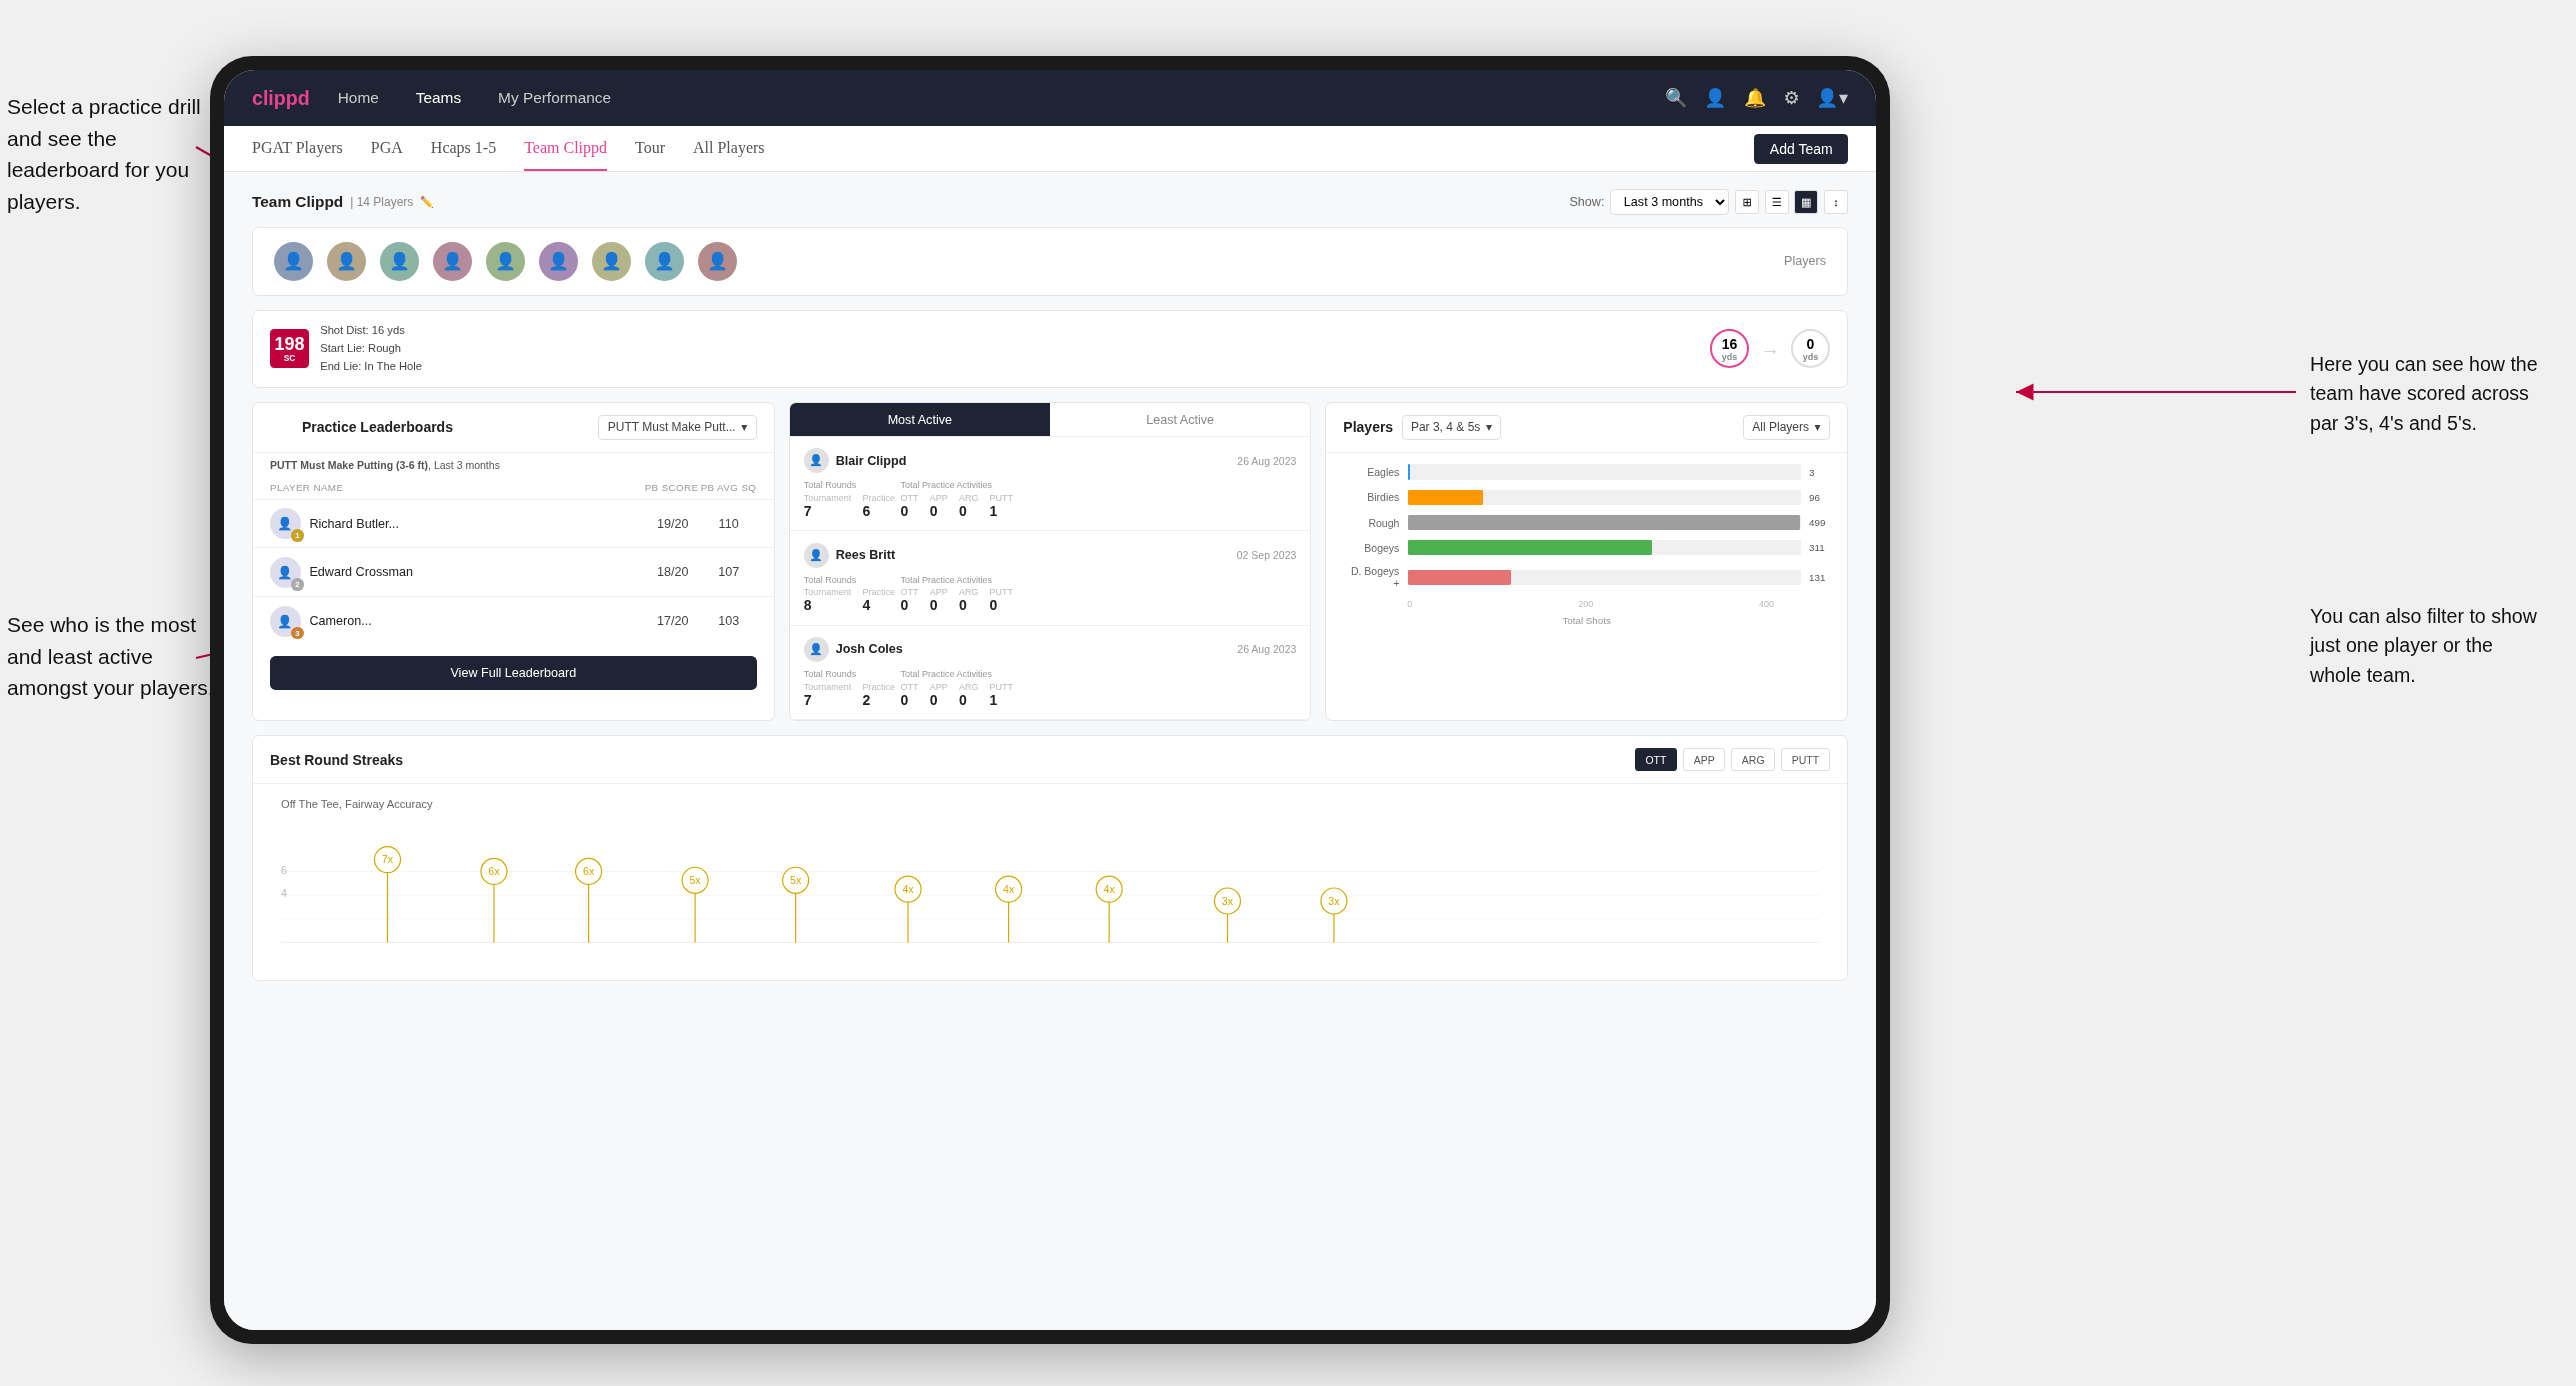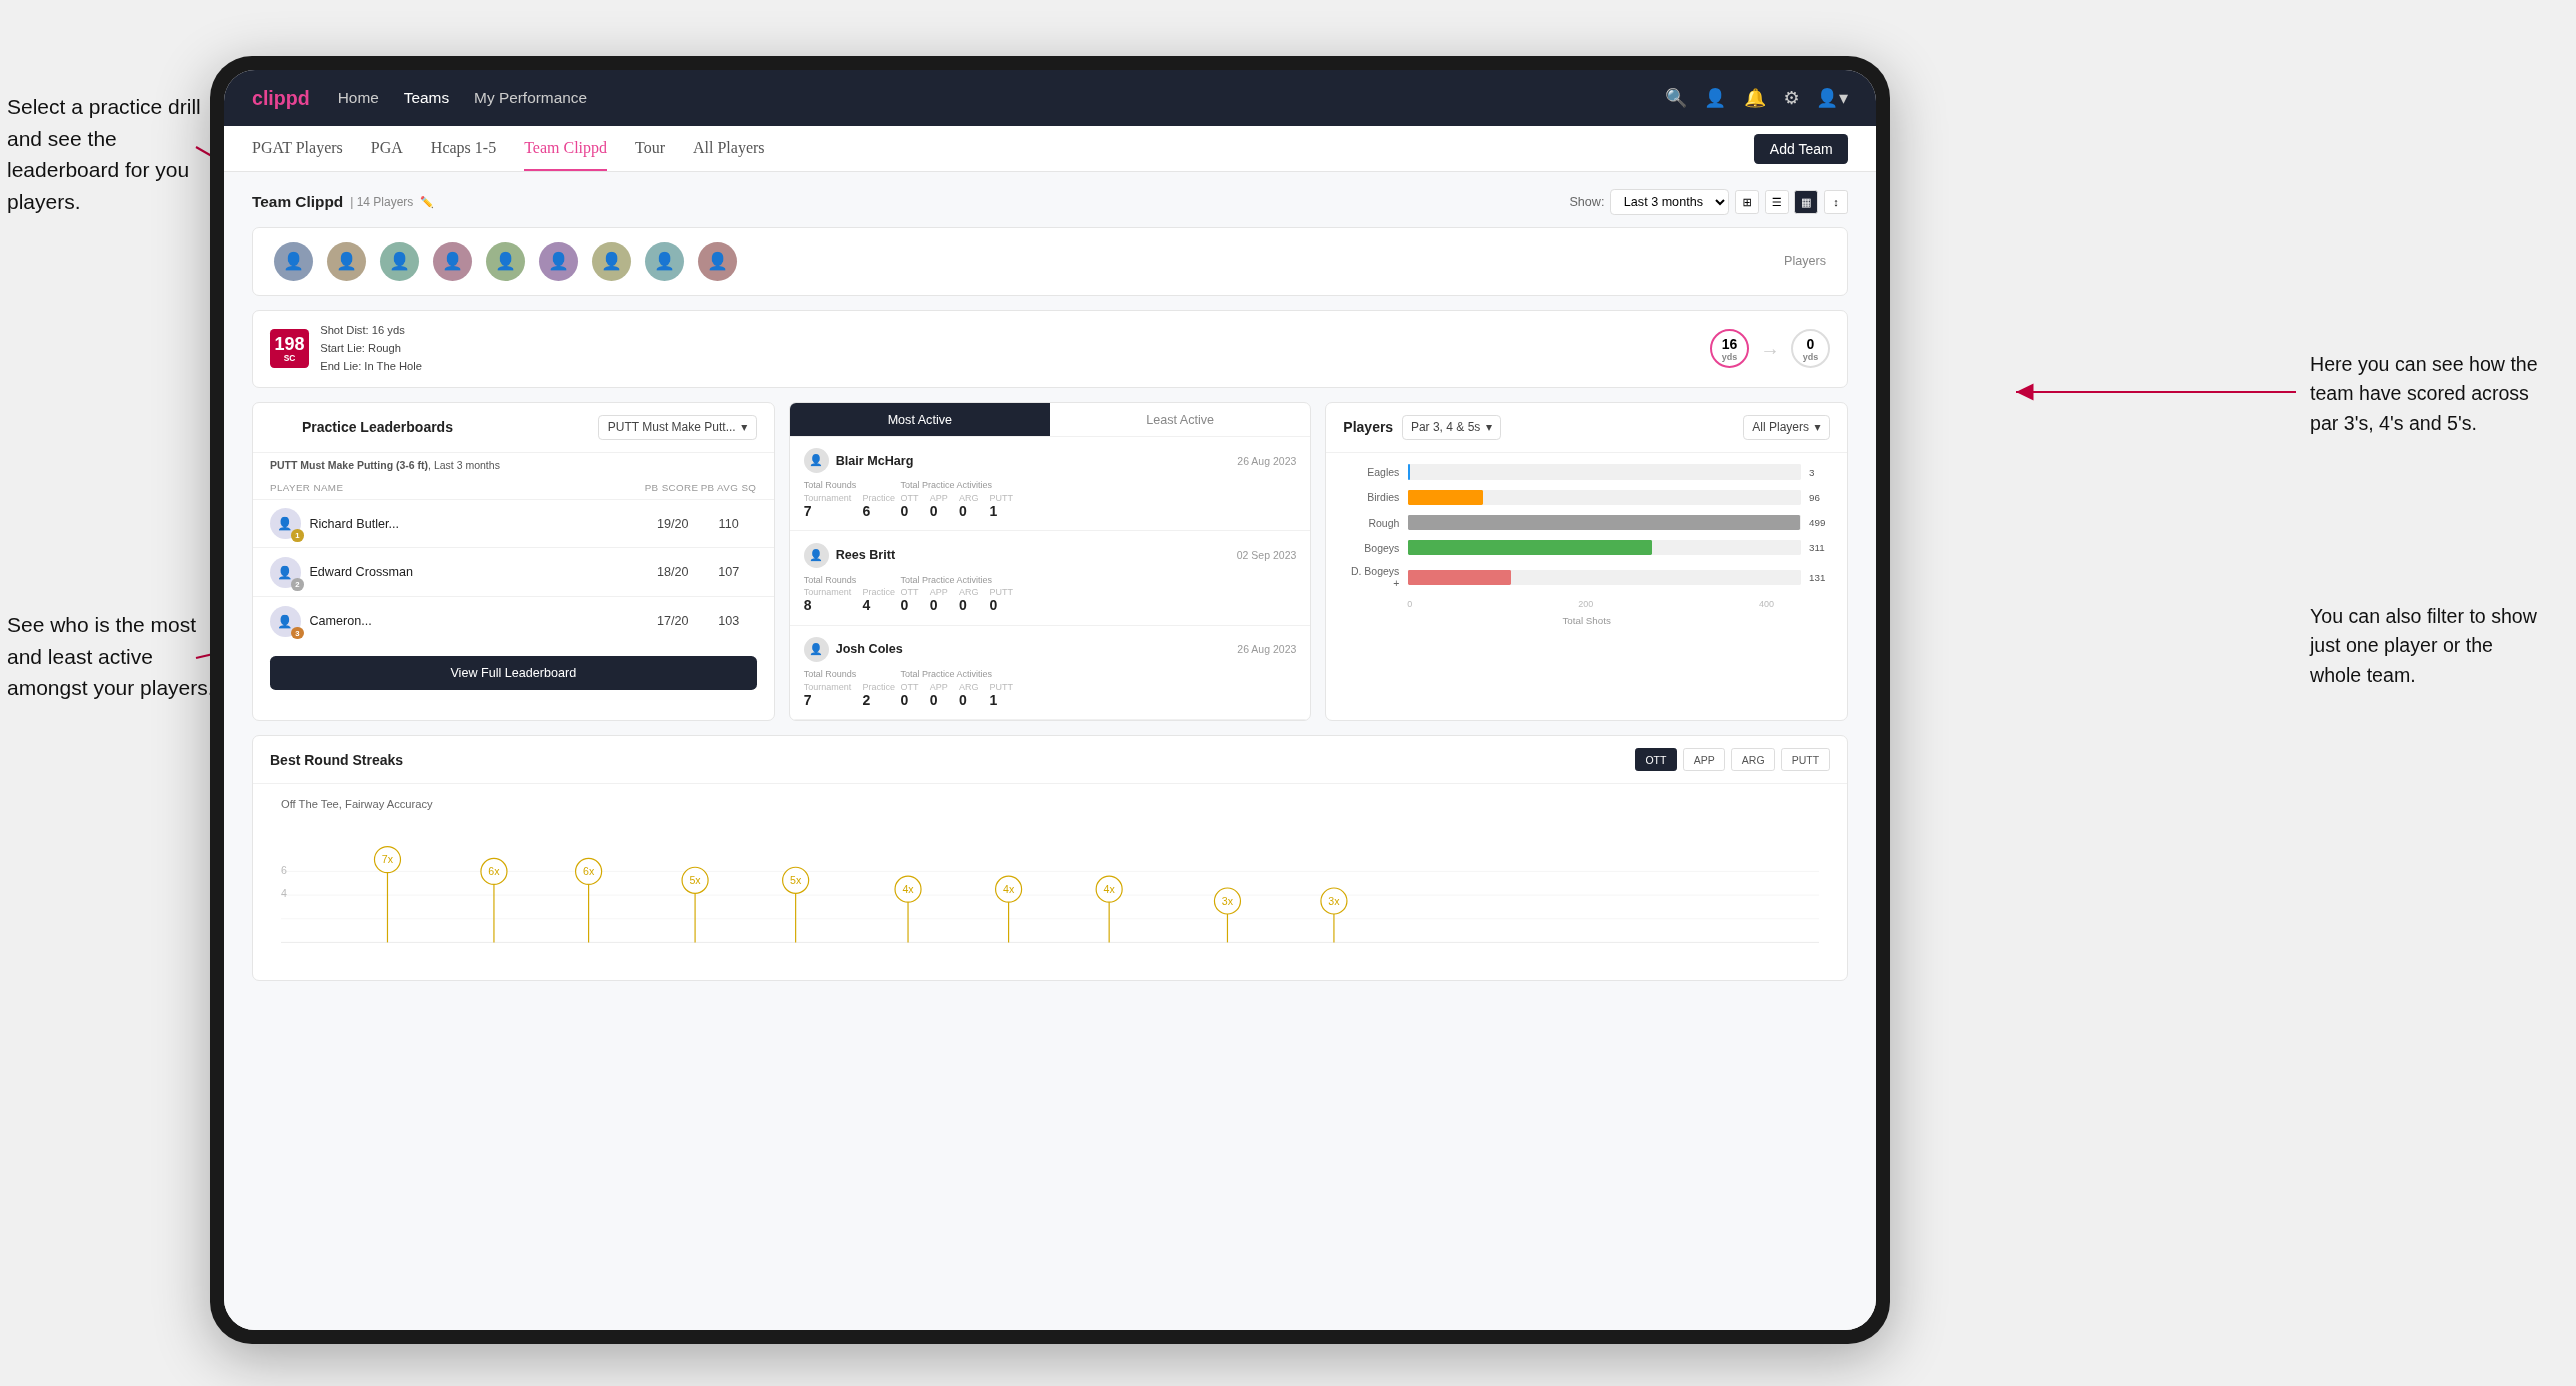--- a/index.html
+++ b/index.html
@@ -45,21 +45,21 @@
       gap: 28px;
       flex-shrink: 0;
     }
     .nav-logo {
       color: #e84393;
       font-size: 19.6px;
       font-weight: 700;
     }
     .nav-links {
       display: flex;
-      gap: 25px;
+      gap: 37px;
       flex: 1;
     }
     .nav-link {
       color: #ccc;
       font-size: 15.4px;
       cursor: pointer;
     }
     .nav-link.active { color: #fff; }
     .nav-icons {
       display: flex;
@@ -741,21 +741,21 @@
         <div class="card">
           <div class="activity-tabs">
             <div class="activity-tab active">Most Active</div>
             <div class="activity-tab">Least Active</div>
           </div>
 
           <div class="activity-item">
             <div class="activity-player-row">
               <div class="activity-player-info">
                 <div class="activity-avatar">👤</div>
-                <span class="activity-name">Blair McHarg</span>
+                <span class="activity-name">Blair Clippd</span>
               </div>
               <span class="activity-date">26 Aug 2023</span>
             </div>
             <div class="activity-stats">
               <div class="stat-group">
                 <div class="stat-group-label">Total Rounds</div>
                 <div style="display:flex;gap:11.2px;">
                   <div>
                     <div class="stat-label">Tournament</div>
                     <div class="stat-value">7</div>

